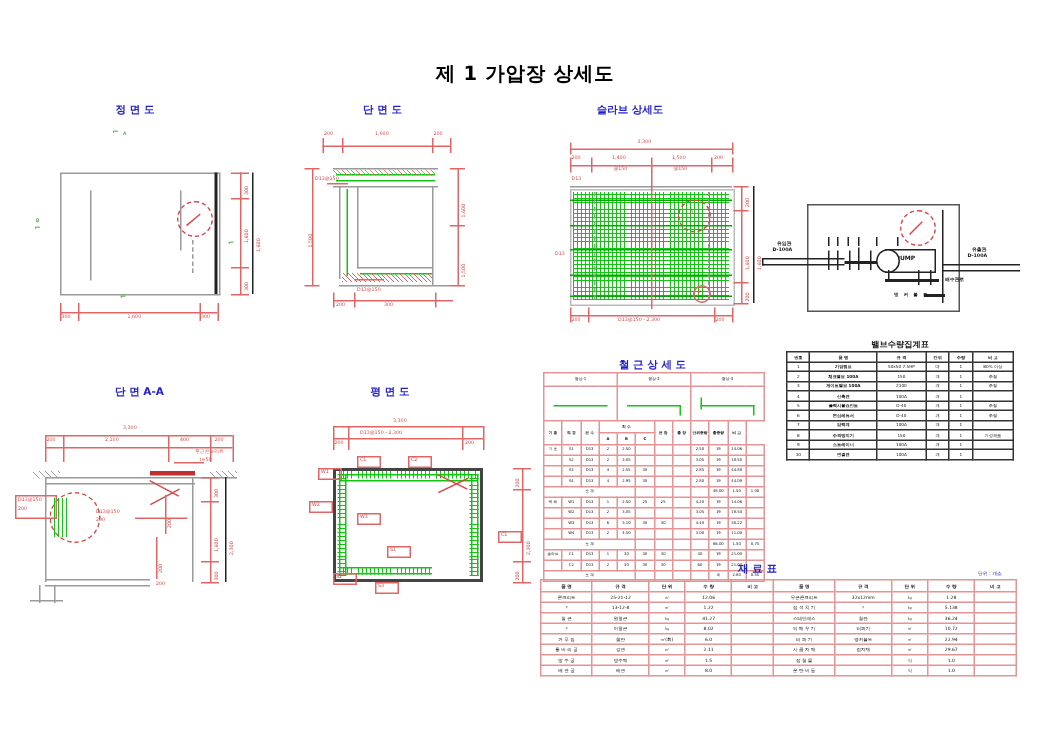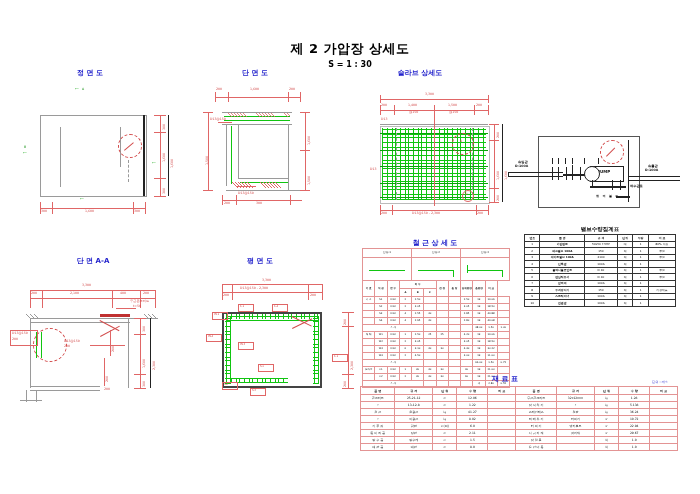--- a/index.html
+++ b/index.html
@@ -72,22 +72,21 @@
   .tick{position:absolute;width:0;border-left:0.7px solid #e06666;}
   .lbl-blk{position:absolute;font-size:3.2px;color:#111;white-space:nowrap;font-weight:bold;}
   .arrow-g{position:absolute;color:#0aa40a;font-size:5px;line-height:5px;}
   .pumpbox{position:absolute;border:0.8px solid #222;background:#fff;}
 </style>
 </head>
 <body>
 
 <div class="sheet">
 
-  <div class="main-title">제 2 가압장 상세도</div>
-  <div class="scale">S = 1 : 30</div>
+  <div class="main-title">제 1 가압장 상세도</div>
 
   <div class="sub-title" style="left:60px;top:68px;width:60px;">정 면 도</div>
   <div class="sub-title" style="left:225px;top:68px;width:60px;">단 면 도</div>
   <div class="sub-title" style="left:385px;top:68px;width:70px;">슬라브 상세도</div>
   <div class="sub-title" style="left:58px;top:256px;width:70px;">단 면 A-A</div>
   <div class="sub-title" style="left:225px;top:256px;width:70px;">평 면 도</div>
 
   <div>
     <div class="box-gray" style="left:40px;top:115px;width:105px;height:80px;"></div>
     <div class="ln v gray" style="left:60px;top:127px;height:60px;"></div>

